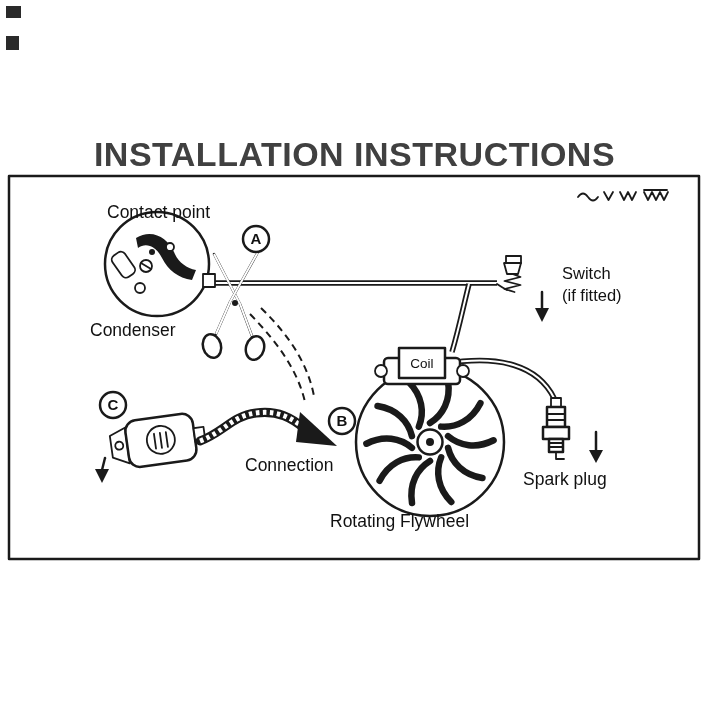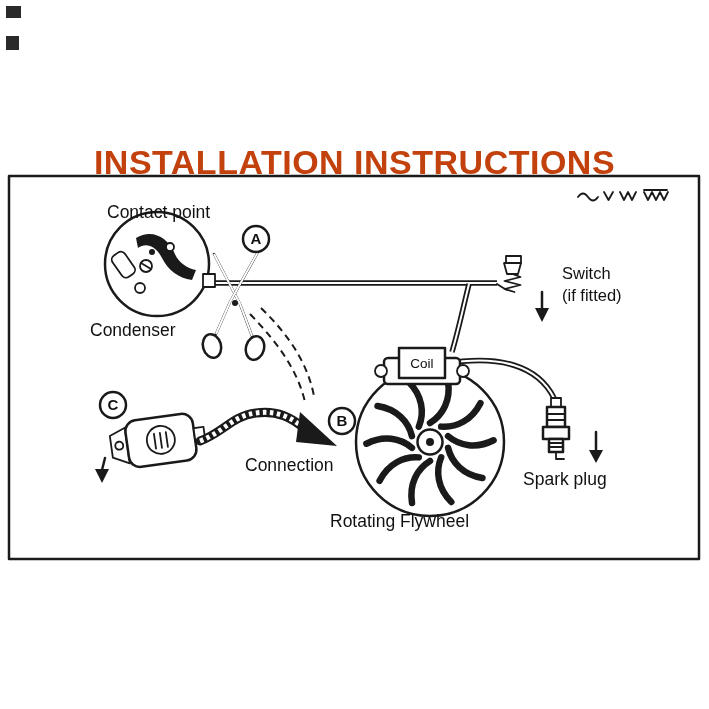--- a/index.html
+++ b/index.html
@@ -1,20 +1,20 @@
 <!DOCTYPE html>
 <html><head>
 <meta charset="utf-8">
 <style>
   html,body{margin:0;padding:0;background:#fff;}
   body{width:709px;height:709px;position:relative;overflow:hidden;
        font-family:"Liberation Sans",sans-serif;color:#111;}
-  h1#title{position:absolute;top:129px;left:0;right:0;margin:16px;
+  h1#title{position:absolute;top:129px;left:0;right:0;margin:8px;
        text-align:center;font-weight:700;font-size:34px;line-height:1;
-       letter-spacing:.5px;color:#c2410c;}
+       letter-spacing:.5px;color:#404040;}
   svg{position:absolute;top:0;left:0;}
   .ln{fill:none;stroke:#1a1a1a;stroke-width:2.5;stroke-linecap:round;stroke-linejoin:round;}
   .thin{fill:none;stroke:#1a1a1a;stroke-width:1.8;stroke-linecap:round;stroke-linejoin:round;}
   .fw{fill:#fff;}
   .solid{fill:#1a1a1a;stroke:none;}
   .wire-outer{fill:none;stroke:#1a1a1a;stroke-width:5.5;}
   .wire-inner{fill:none;stroke:#fff;stroke-width:2;}
   .fin{fill:none;stroke:#1a1a1a;stroke-width:6.5;stroke-linecap:round;}
   .dash{fill:none;stroke:#1a1a1a;stroke-width:2;stroke-dasharray:7 5;}
   text{font-family:"Liberation Sans",sans-serif;fill:#111;}

